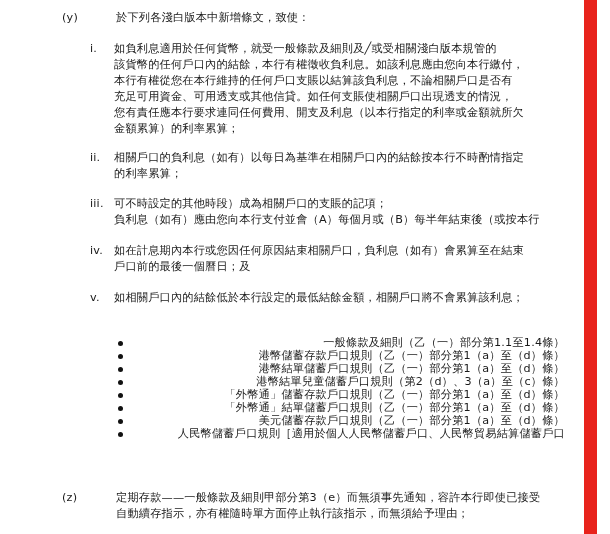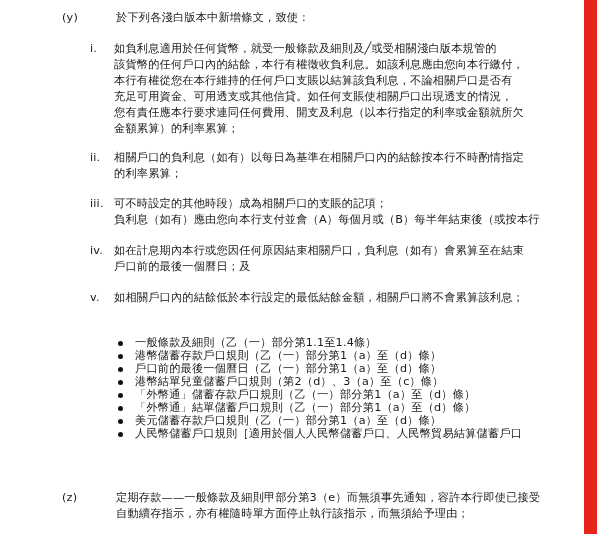--- a/index.html
+++ b/index.html
@@ -10,21 +10,21 @@
   .red-bar { position:absolute; left:584px; top:0; width:13px; height:534px; background:#e8231c; }
   .doc { position:absolute; left:0; top:0; width:584px; font-size:11.2px; line-height:16px; letter-spacing:0.2px; }
   .clause { position:absolute; left:62px; width:500px; }
   .clause .mk { position:absolute; left:0; top:0; }
   .clause .tx { position:absolute; left:26px; width:470px;margin-left:28px; }
   .item { position:absolute; left:90px; width:470px; }
   .item .mk { position:absolute; left:0; top:0; }
   .item .tx { position:absolute; left:24px; width:448px; }
   .bul { position:absolute; left:116px; width:450px; line-height:12.4px; }
   .bul .dot { position:absolute; left:2px; top:4px; width:5px; height:5px; border-radius:50%; background:#111; }
-  .bul .tx { position:absolute; left:19px; width:430px; }
+  .bul .tx { position:absolute; left:19px; width:430px;text-align:right; }
 </style>
 </head>
 <body>
 
 <div class="doc">
 
   <div class="clause" style="top:10px;">
     <span class="mk">(y)</span>
     <span class="tx">於下列各淺白版本中新增條文，致使：</span>
   </div>
@@ -75,21 +75,21 @@
   <div class="bul" style="top:337px;">
     <span class="dot"></span>
     <div class="tx">一般條款及細則（乙（一）部分第1.1至1.4條）</div>
   </div>
   <div class="bul" style="top:350px;">
     <span class="dot"></span>
     <div class="tx">港幣儲蓄存款戶口規則（乙（一）部分第1（a）至（d）條）</div>
   </div>
   <div class="bul" style="top:363px;">
     <span class="dot"></span>
-    <div class="tx">戶口前的最後一個曆日（乙（一）部分第1（a）至（d）條）</div>
+    <div class="tx">港幣結單儲蓄戶口規則（乙（一）部分第1（a）至（d）條）</div>
   </div>
   <div class="bul" style="top:376px;">
     <span class="dot"></span>
     <div class="tx">港幣結單兒童儲蓄戶口規則（第2（d）、3（a）至（c）條）</div>
   </div>
   <div class="bul" style="top:389px;">
     <span class="dot"></span>
     <div class="tx">「外幣通」儲蓄存款戶口規則（乙（一）部分第1（a）至（d）條）</div>
   </div>
   <div class="bul" style="top:402px;">

